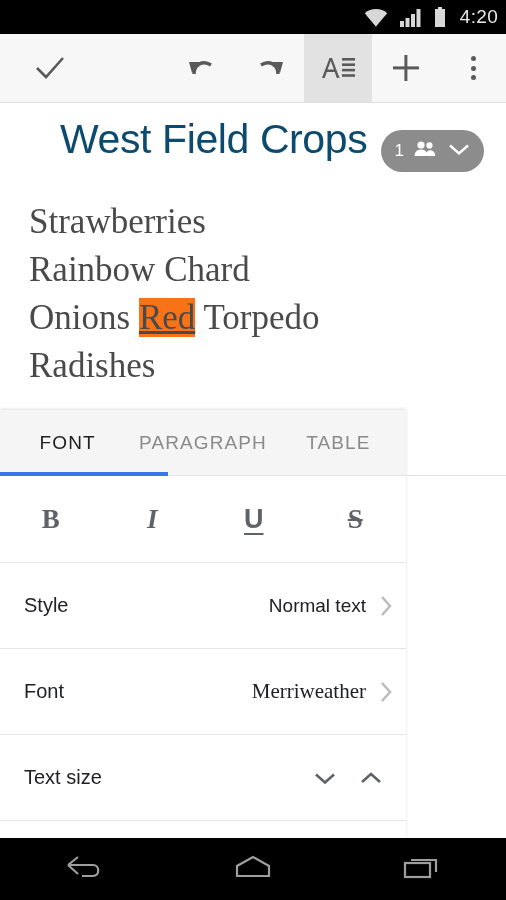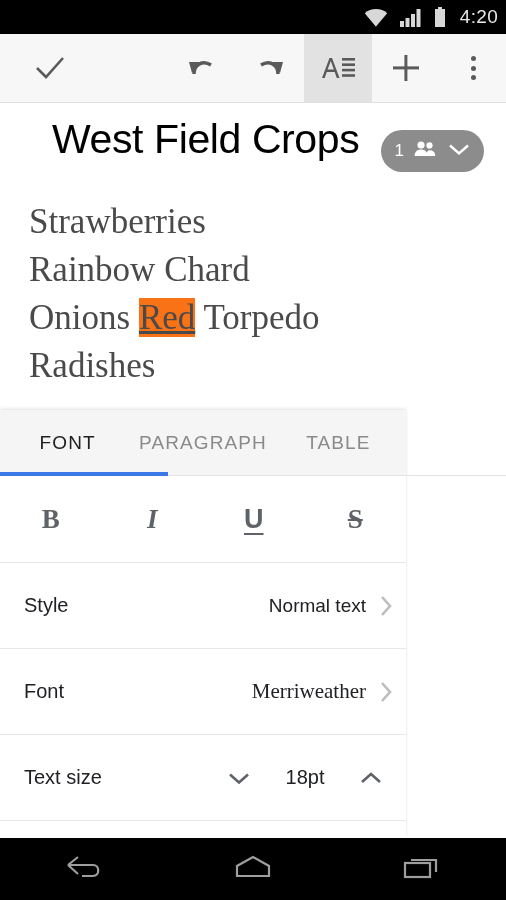--- a/index.html
+++ b/index.html
@@ -38,22 +38,22 @@
   .tb-more { width: 66px; }
   .dot { width: 5px; height: 5px; border-radius: 50%; background: #5a5a5a; margin: 2.4px 0; }
   .dots { display: flex; flex-direction: column; align-items: center; }
 
   
   .doc {
     position: absolute; top: 103px; left: 0; width: 506px; height: 307px;
     background: #fff; overflow: hidden;
   }
   .doc-title {
-    position: absolute; left: 52px; top: 13px;
-    font-size: 41px; color: #000000; letter-spacing: -0.4px; white-space: nowrap;
+    position: absolute; left: 60px; top: 13px;
+    font-size: 41px; color: #0c4a6e; letter-spacing: -0.4px; white-space: nowrap;
   }
   .collab-badge {
     position: absolute; right: 22px; top: 27px;
     height: 42px; padding: 0 12px 0 14px;
     background: #8c8c8c; border-radius: 21px;
     display: flex; align-items: center; gap: 9px; cursor: pointer;
   }
   .collab-count { color: #fff; font-size: 17px; }
   .doc-body {
     position: absolute; left: 29px; top: 95px; right: 10px;
@@ -257,21 +257,20 @@
     </div>
 
     <div class="list-row">
       <span class="row-label">Text size</span>
       <span class="row-grow"></span>
       <span class="stepper-btn">
         <svg width="26" height="16" viewBox="0 0 26 16">
           <path d="M4 4.5 L13 12.5 L22 4.5" fill="none" stroke="#5f6368" stroke-width="2.6"></path>
         </svg>
       </span>
-      <span class="size-value">18pt</span>
       <span class="stepper-btn">
         <svg width="26" height="16" viewBox="0 0 26 16">
           <path d="M4 12 L13 4 L22 12" fill="none" stroke="#5f6368" stroke-width="2.6"></path>
         </svg>
       </span>
     </div>
   </div>
 
   <div class="navbar">
     <div class="nav-btn">

